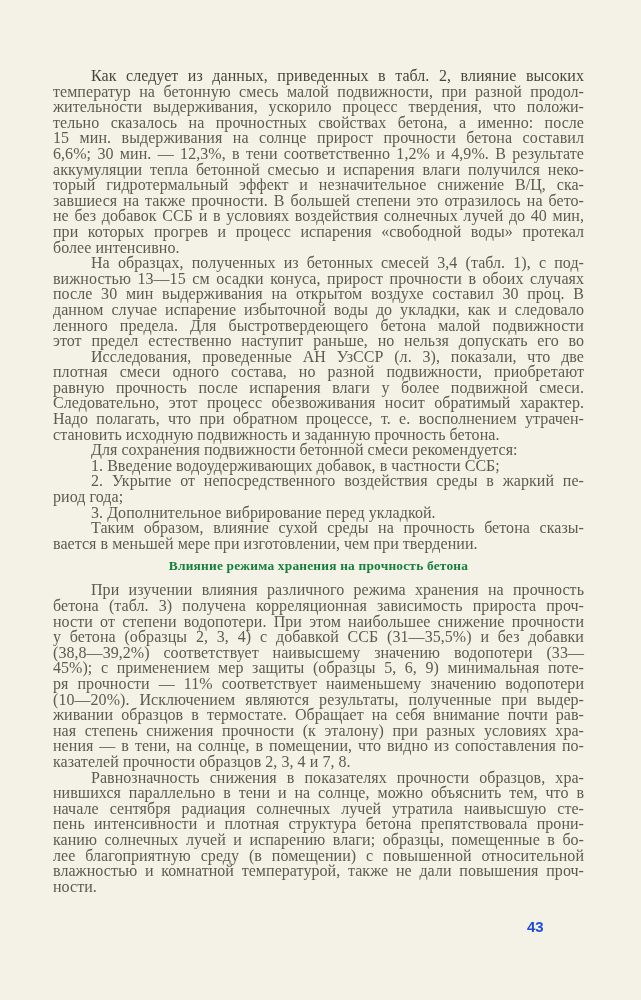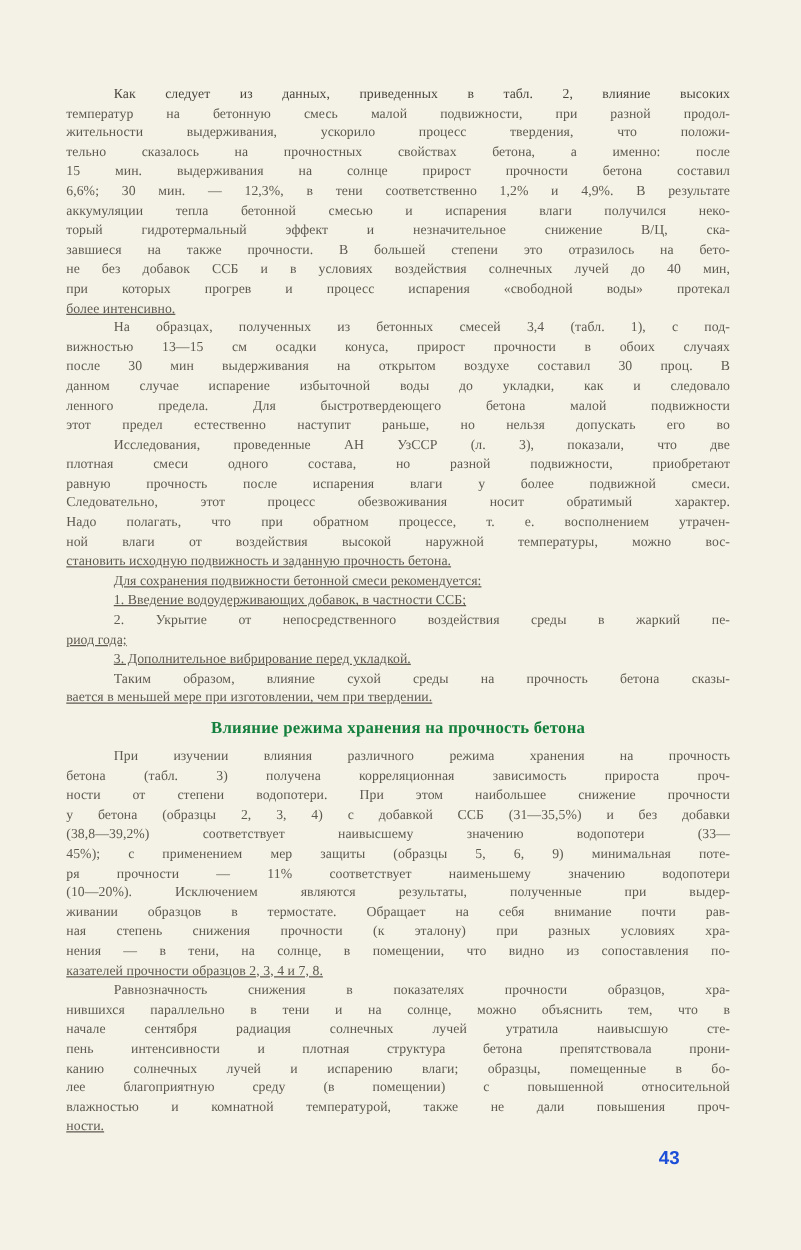--- a/index.html
+++ b/index.html
@@ -15,31 +15,30 @@
       font-family: "Liberation Serif", "DejaVu Serif", serif;
       color: #5e5a52;
     }
     .page {
       position: absolute;
       left: 53px;
       top: 68px;
       width: 531px;
     }
     .line {
-      font-size: 11px;
+      font-size: 16px;
       line-height: 15.6px;
       height: 15.6px;
       white-space: nowrap;
       text-align: justify;
       text-align-last: justify;
       letter-spacing: 0.05px;
     }
     .line.last {
       text-align-last: left;
-      text-decoration: underline;
     }
     .line.indent {
       padding-left: 38px;
     }
     .line.dark {
       color: #4a463f;
     }
     .heading {
       font-size: 13.4px;
       font-weight: bold;
@@ -89,21 +88,20 @@
     <div class="line">ленного предела. Для быстротвердеющего бетона малой подвижности</div>
     <div class="line">этот предел естественно наступит раньше, но нельзя допускать его во</div>
   </div>
 
   <div>
     <div class="line indent">Исследования, проведенные АН УзССР (л. 3), показали, что две</div>
     <div class="line">плотная смеси одного состава, но разной подвижности, приобретают</div>
     <div class="line">равную прочность после испарения влаги у более подвижной смеси.</div>
     <div class="line">Следовательно, этот процесс обезвоживания носит обратимый характер.</div>
     <div class="line">Надо полагать, что при обратном процессе, т. е. восполнением утрачен-</div>
-    <div class="line">ной влаги от воздействия высокой наружной температуры, можно вос-</div>
     <div class="line last">становить исходную подвижность и заданную прочность бетона.</div>
   </div>
 
   <div>
     <div class="line indent last">Для сохранения подвижности бетонной смеси рекомендуется:</div>
   </div>
   <div>
     <div class="line indent last">1. Введение водоудерживающих добавок, в частности ССБ;</div>
   </div>
   <div>

